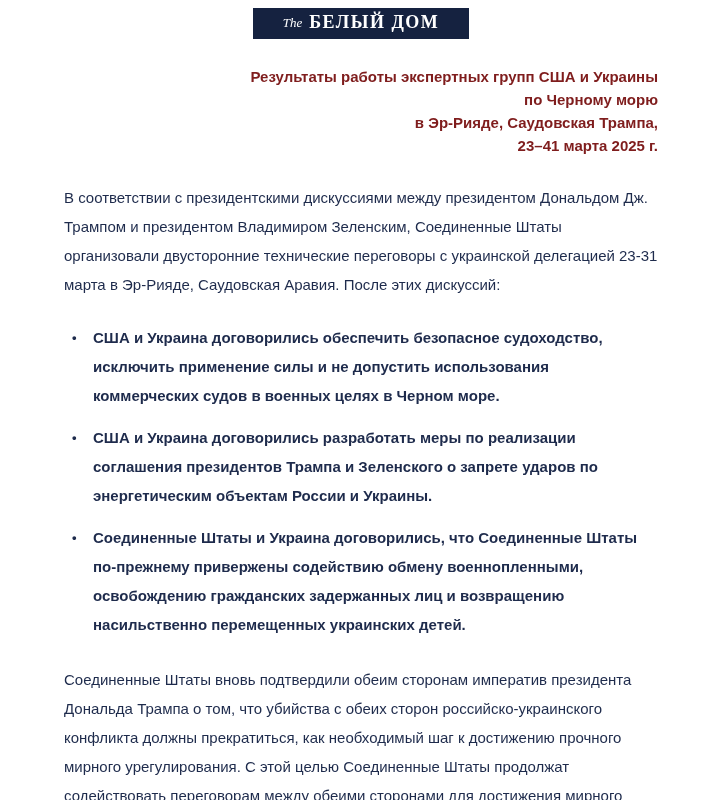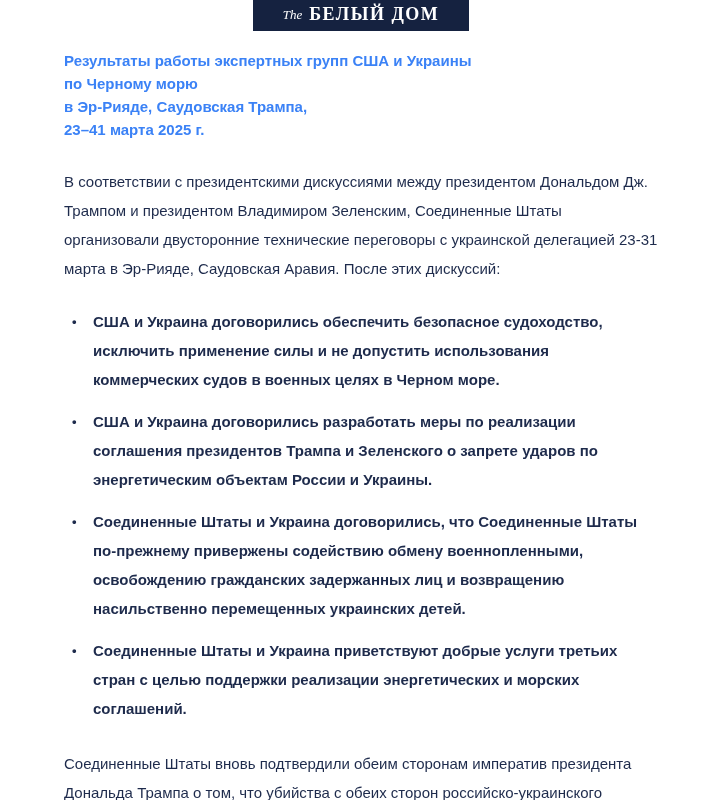--- a/index.html
+++ b/index.html
@@ -15,21 +15,21 @@
     color: #1e2b4c;
     -webkit-font-smoothing: antialiased;
   }
   .page {
     width: 722px;
     box-sizing: border-box;
   }
   
   .masthead {
     text-align: center;
-    padding: 0;
+    padding: 8px;
   }
   .masthead-bar {
     display: inline-block;
     background: #152240;
     color: #ffffff;
     padding: 4px 30px 6px 30px;
     font-family: "Liberation Serif", serif;
     white-space: nowrap;
   }
   .masthead-bar .the {
@@ -40,25 +40,25 @@
     top: -1px;
   }
   .masthead-bar .wh {
     font-size: 18px;
     font-weight: 600;
     letter-spacing: 1.5px;
   }
   
   .doc-title {
     margin: 18px 64px 0 64px;
-    text-align: left;
+    text-align: right;
     font-size: 15px;
     font-weight: bold;
     line-height: 23px;
-    color: #3b82f6;
+    color: #7f1d1d;
   }
   
   .content {
     margin: 0 64px;
     font-size: 15px;
     line-height: 29px;
   }
   .content p {
     margin: 0 0 28px 0;
   }
@@ -106,20 +106,19 @@
   </h1>
 
   <div class="content">
 
     <p class="intro">В соответствии с президентскими дискуссиями между президентом Дональдом Дж. Трампом и президентом Владимиром Зеленским, Соединенные Штаты организовали двусторонние технические переговоры с украинской делегацией 23-31 марта в Эр-Рияде, Саудовская Аравия. После этих дискуссий:</p>
 
     <ul class="bullets">
       <li>США и Украина договорились обеспечить безопасное судоходство, исключить применение силы и не допустить использования коммерческих судов в военных целях в Черном море.</li>
       <li>США и Украина договорились разработать меры по реализации соглашения президентов Трампа и Зеленского о запрете ударов по энергетическим объектам России и Украины.</li>
       <li>Соединенные Штаты и Украина договорились, что Соединенные Штаты по-прежнему привержены содействию обмену военнопленными, освобождению гражданских задержанных лиц и возвращению насильственно перемещенных украинских детей.</li>
-      <li>Соединенные Штаты и Украина приветствуют добрые услуги третьих стран с целью поддержки реализации энергетических и морских соглашений.</li>
     </ul>
 
     <p>Соединенные Штаты вновь подтвердили обеим сторонам императив президента Дональда Трампа о том, что убийства с обеих сторон российско-украинского конфликта должны прекратиться, как необходимый шаг к достижению прочного мирного урегулирования. С этой целью Соединенные Штаты продолжат содействовать переговорам между обеими сторонами для достижения мирного урегулирования в соответствии с соглашениями, достигнутыми в Эр-Рияде.</p>
 
   </div>
 
 </div>
 
 </body></html>

